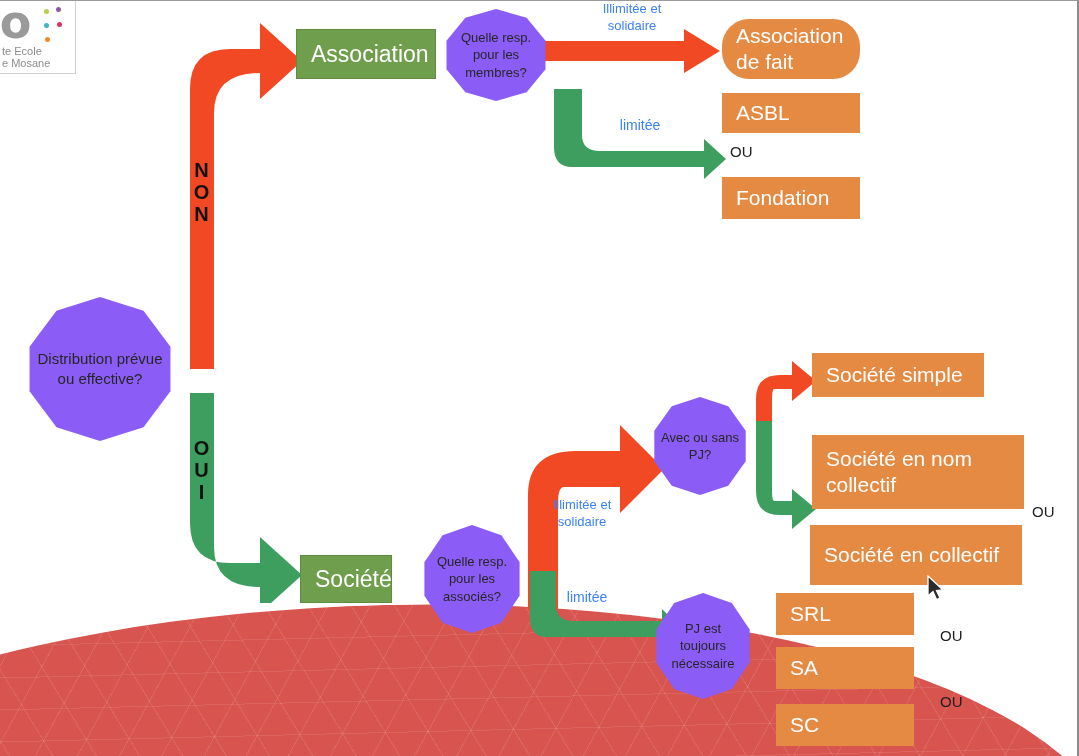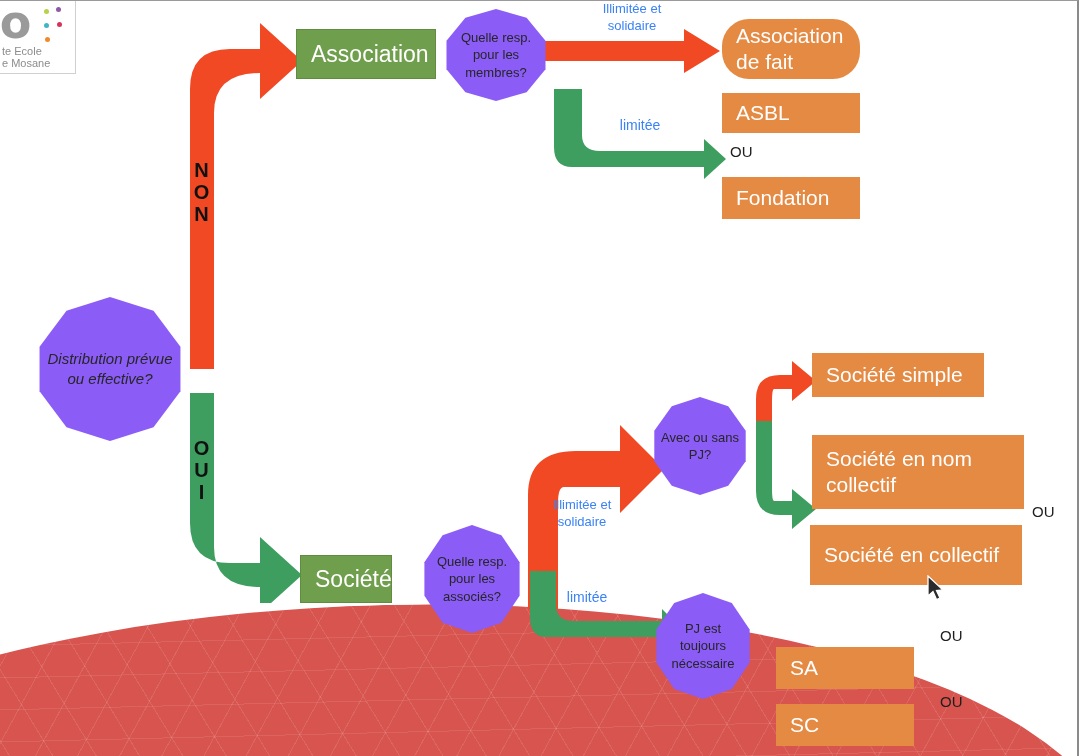--- a/index.html
+++ b/index.html
@@ -157,21 +157,21 @@
   </svg>
 
   <svg class="arrow" style="left:748px; top:358px; width:70px; height:110px;" viewBox="0 0 70 110">
     <path d="M8 110 L8 40 Q8 16 32 16 L44 16 L44 2 L68 22 L44 42 L44 30 L26 30 Q24 30 24 42 L24 110 Z" fill="#f04923"></path>
   </svg>
 
   <svg class="arrow" style="left:748px; top:420px; width:70px; height:110px;" viewBox="0 0 70 110">
     <path d="M8 0 L8 70 Q8 94 32 94 L44 94 L44 108 L68 88 L44 68 L44 80 L26 80 Q24 80 24 68 L24 0 Z" fill="#3d9e5f"></path>
   </svg>
 
-  <div class="decagon" style="left:36px; top:296px; width:148px; height:144px; font-size:15px;font-style:italic;">
+  <div class="decagon" style="left:26px; top:296px; width:148px; height:144px; font-size:15px;">
     <span>Distribution prévue ou effective?</span>
   </div>
 
   <div class="trunk-word" style="left:185px; top:158px; width:32px;">
     <span style="writing-mode:vertical-rl; text-orientation:upright; display:inline-block;">NON</span>
   </div>
   <div class="trunk-word" style="left:185px; top:436px; width:32px;">
     <span style="writing-mode:vertical-rl; text-orientation:upright; display:inline-block;">OUI</span>
   </div>
 
@@ -234,20 +234,23 @@
     <span>Société en nom collectif</span>
   </div>
   <div class="ou" style="left:1032px; top:502px;">
     <span>OU</span>
   </div>
 
   <div class="box orange" style="left:810px; top:524px; width:212px; height:60px; font-size:21px;">
     <span>Société en collectif</span>
   </div>
 
+  <div class="box orange" style="left:776px; top:592px; width:138px; height:42px; font-size:21px;">
+    <span>SRL</span>
+  </div>
   <div class="ou" style="left:940px; top:626px;">
     <span>OU</span>
   </div>
   <div class="box orange" style="left:776px; top:646px; width:138px; height:42px; font-size:21px;">
     <span>SA</span>
   </div>
   <div class="ou" style="left:940px; top:692px;">
     <span>OU</span>
   </div>
   <div class="box orange" style="left:776px; top:703px; width:138px; height:42px; font-size:21px;">

